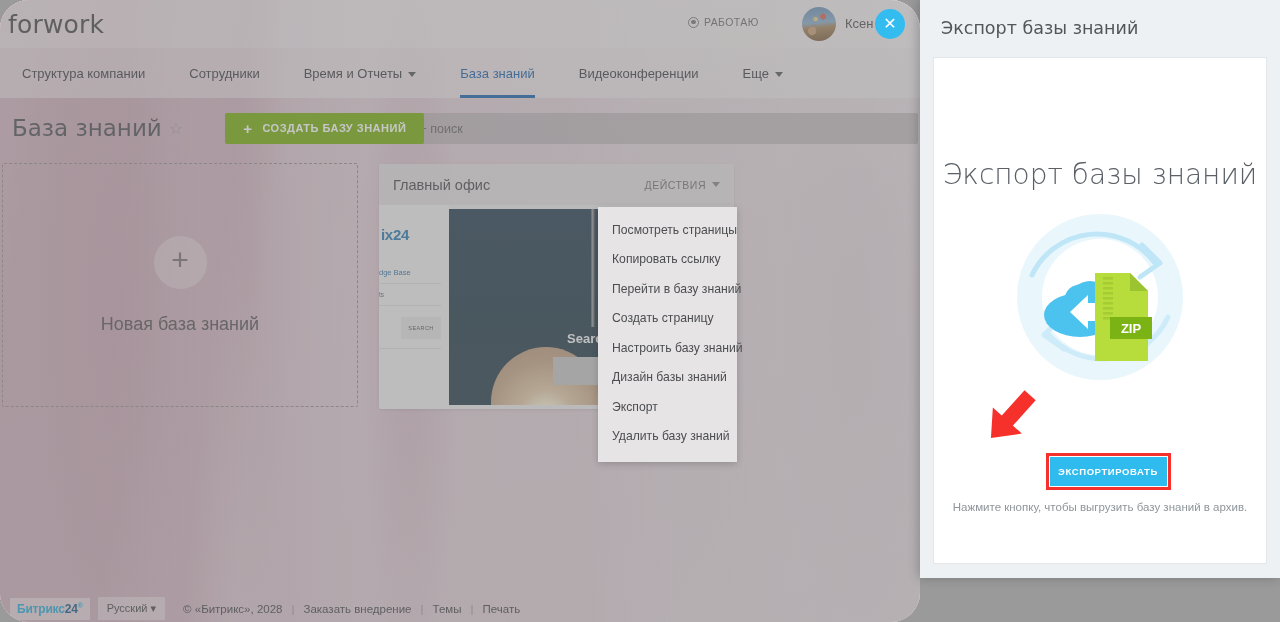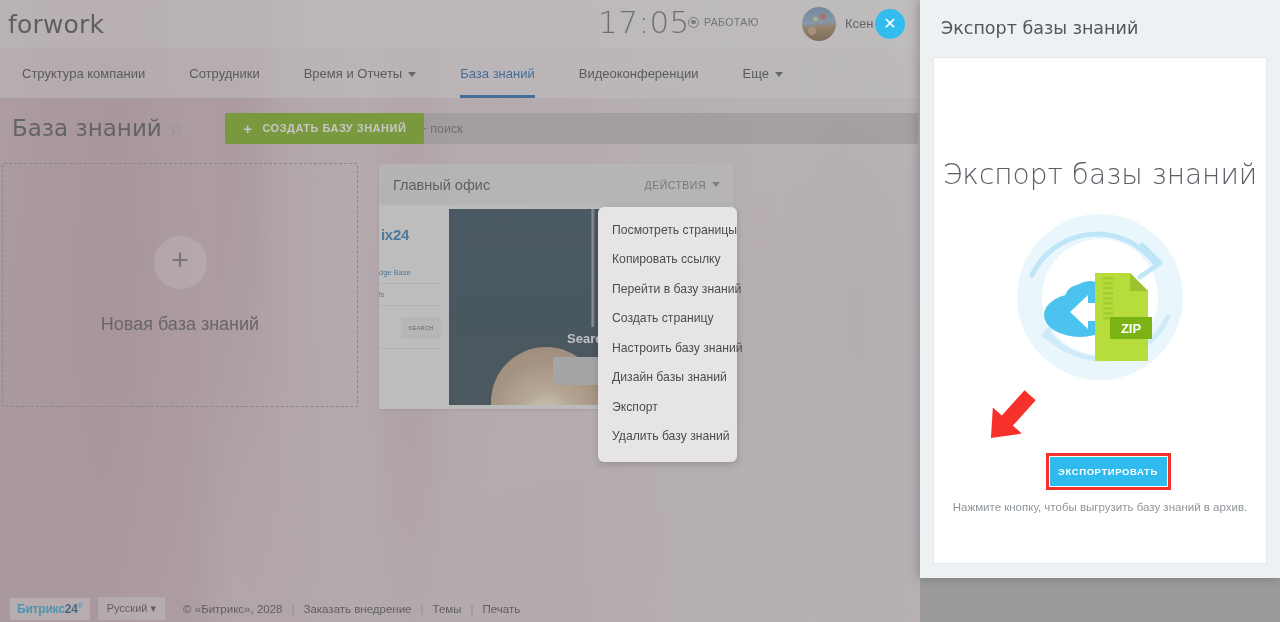--- a/index.html
+++ b/index.html
@@ -9,20 +9,21 @@
     overflow: hidden;
     background: #9a9a9a;
   }
   #app { position: relative; width: 1280px; height: 622px; }
 
   
   #portal {
     position: absolute; left: 0; top: 0; width: 920px; height: 622px;
     overflow: hidden;
     background: #e9e4e6;
+    border-radius: 29px;
   }
   
   #portal .bg {
     position: absolute; inset: 0;
     background:
       linear-gradient(100deg, rgba(214,186,196,.55) 0 3%, rgba(255,255,255,0) 6%),
       linear-gradient(93deg, rgba(207,176,188,.70) 14%, rgba(233,219,225,.1) 19%),
       linear-gradient(96deg, rgba(205,172,185,.75) 25%, rgba(233,219,225,.05) 30%),
       linear-gradient(91deg, rgba(214,188,198,.5) 31%, rgba(240,232,236,0) 39%),
       linear-gradient(99deg, rgba(222,202,211,.45) 46%, rgba(240,232,236,0) 56%),
@@ -215,21 +216,21 @@
     position: absolute; left: 118px; top: 122px; font-size: 13px; font-weight: bold; color: #f2f4f5;
   }
   .kbthumb .searchfield {
     position: absolute; left: 104px; top: 148px; width: 230px; height: 28px; background: #c9c7c8;
   }
 
   
   .dropdown {
     position: absolute; left: 598px; top: 207px; width: 139px;
     background: #e7e4e5; box-shadow: 0 2px 7px rgba(0,0,0,.18);
-    z-index: 70; padding: 9px 0 11px 0; border-radius: 6px;
+    z-index: 70; padding: 9px 0 11px 0;
   }
   .dditem {
     font-size: 12.2px; color: #4b4d50; padding: 8px 0 8px 14px; line-height: 1.1;
     white-space: nowrap;
   }
 
   
   .footer {
     position: absolute; left: 0; bottom: 0; width: 920px; height: 27px; z-index: 20;
     display: flex; align-items: center; gap: 0; padding-left: 10px;
@@ -293,21 +294,20 @@
 
 <div id="app">
 
   <div id="portal">
     <div class="bg"></div>
 
     <div class="topbar">
       <div class="logo">forwork</div>
 
 
-      <div class="clock">17:05</div>
 
       <div class="statuswrap">
         <div class="dot"></div>
         <div class="txt">РАБОТАЮ</div>
       </div>
 
       <div class="avatar"></div>
       <div class="uname">Ксен</div>
     </div>
 

